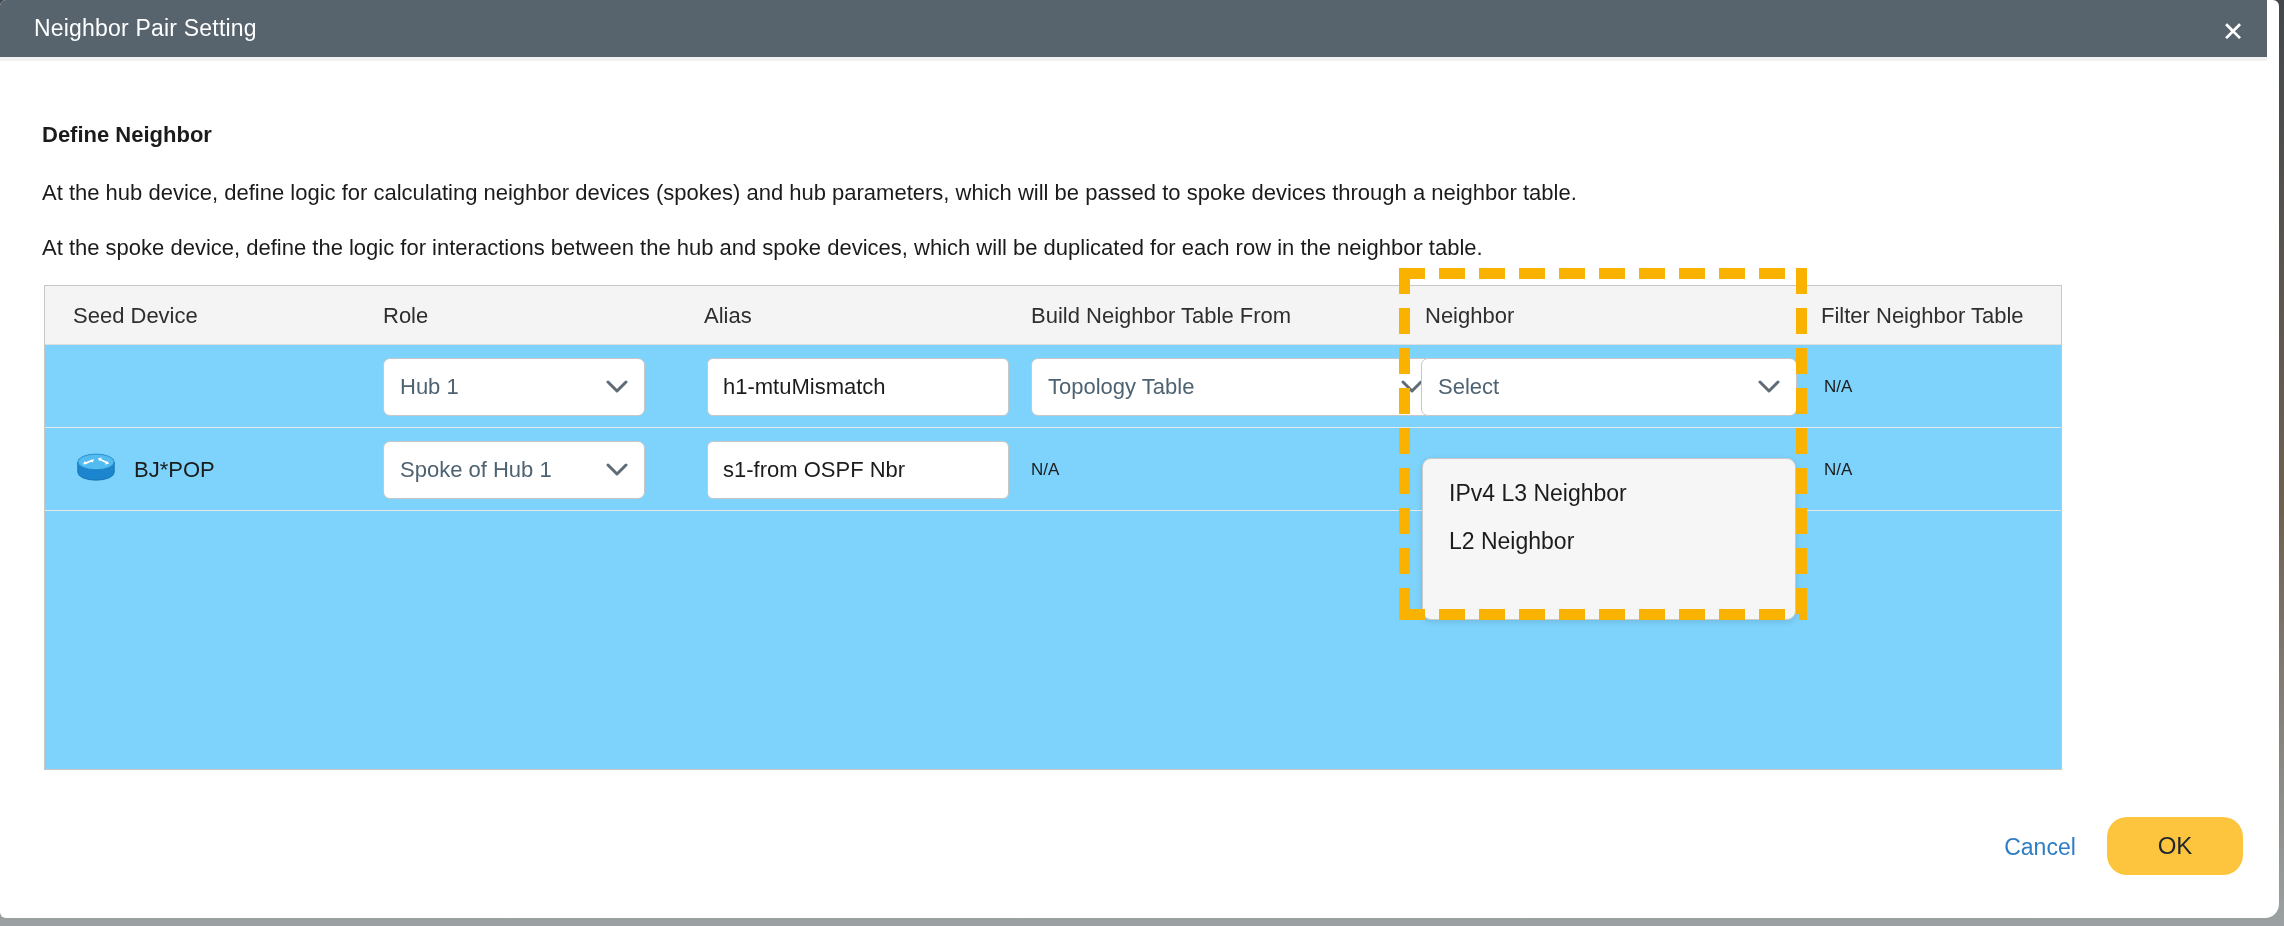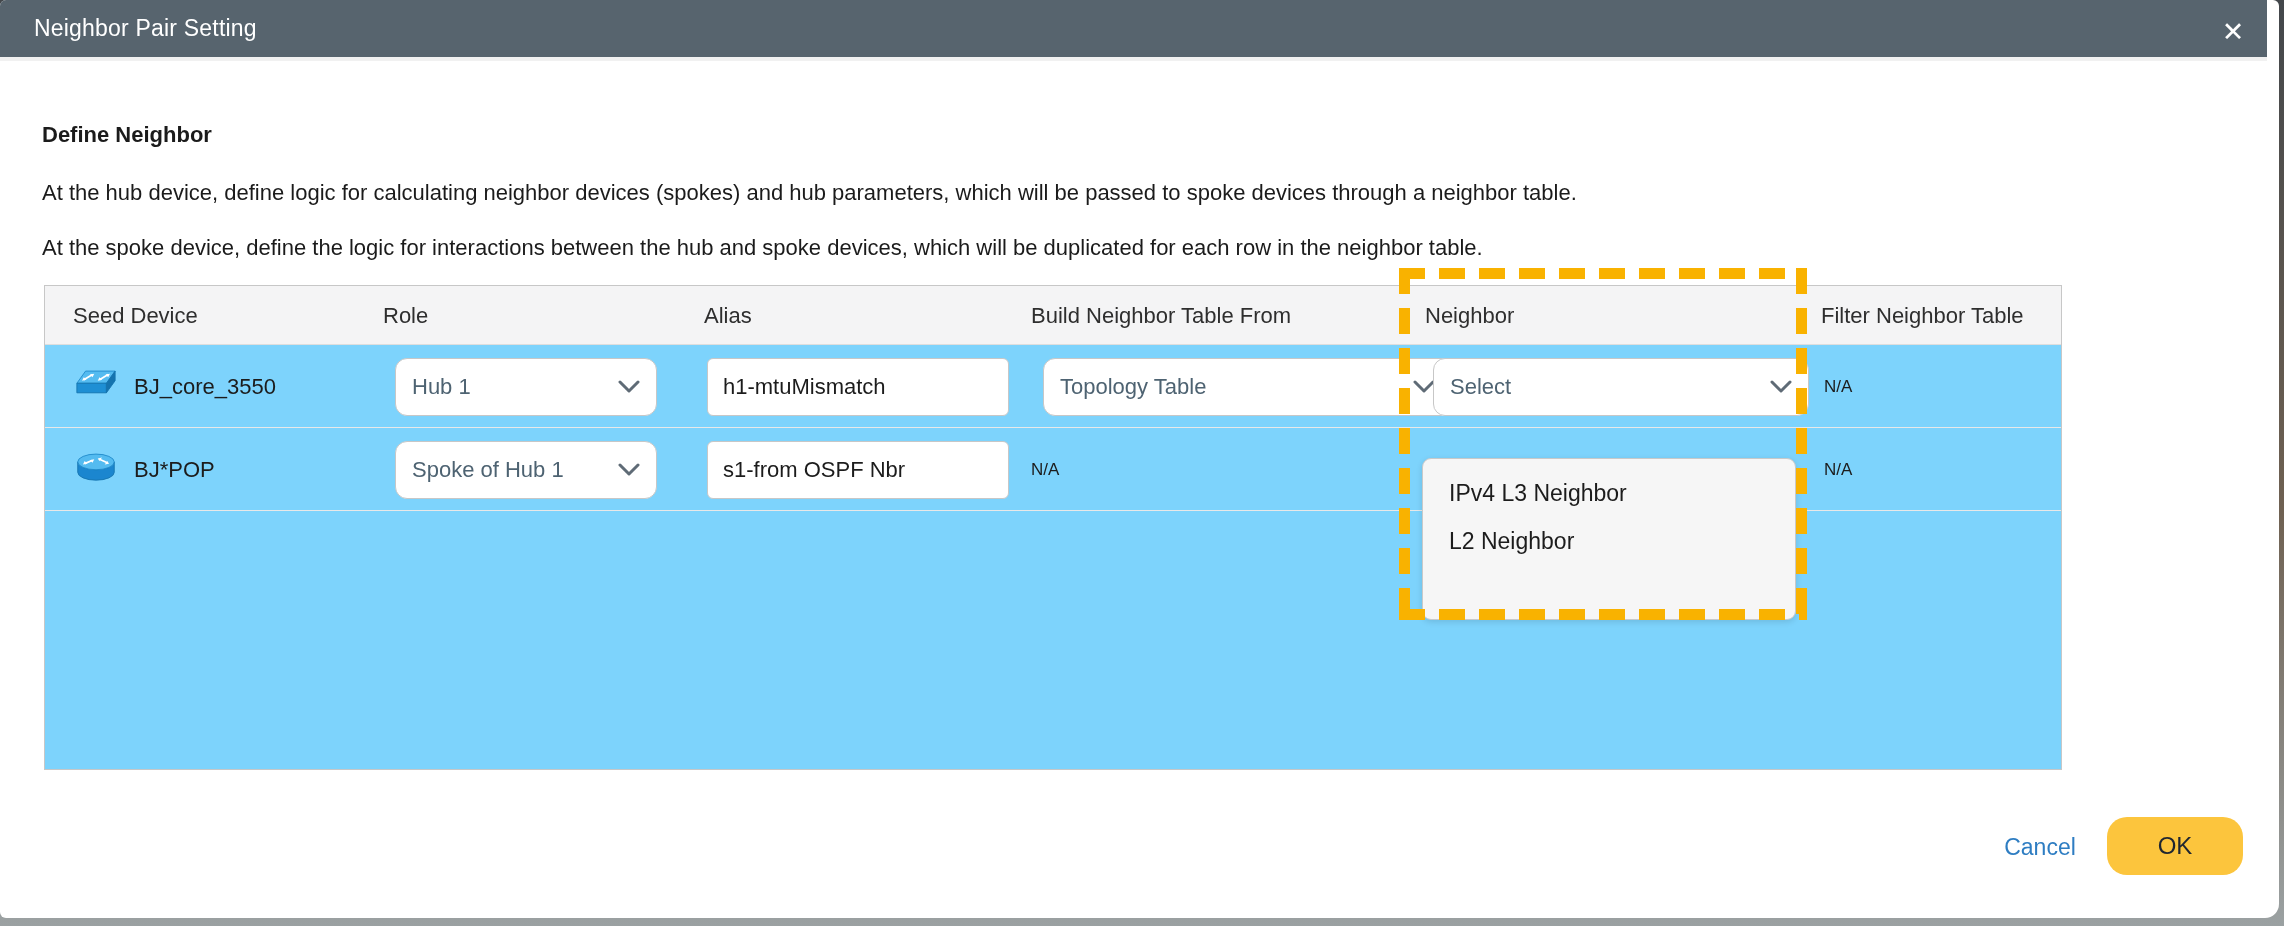--- a/index.html
+++ b/index.html
@@ -38,22 +38,22 @@
   }
   .col-label { position:absolute; top:0; height:59px; display:flex; align-items:center; font-size:22px; color:#2e2e2e; }
   .trow { position:absolute; left:0; right:0; height:83px; border-bottom:1px solid #e8e8e8; }
   .trow.r1 { top:59px; } .trow.r2 { top:142px; }
   .cellflex { position:absolute; top:0; height:83px; display:flex; align-items:center; }
   .device-name { font-size:22px; color:#1c1c1c; margin-left:18px; }
   .na { font-size:17px; color:#1c1c1c; }
 
   .ctl {
     position:absolute; top:13px; height:58px; background:#fff;
-    border:1px solid #c7c7c7; border-radius:12px;
-    display:flex; align-items:center; padding:0 16px; cursor:pointer;margin-left:12px;
+    border:1px solid #c7c7c7; border-radius:7px;
+    display:flex; align-items:center; padding:0 16px; cursor:pointer;
   }
   .ctl .val { font-size:22px; color:#4e6372; flex:1 1 auto; white-space:nowrap; overflow:hidden; }
   .ctl .chev { flex:0 0 auto; margin-left:8px; display:flex; }
   input.ctl-input {
     position:absolute; top:13px; height:58px; background:#fff;
     border:1px solid #c7c7c7; border-radius:6px; padding:0 15px;
     font-family:"Liberation Sans", sans-serif; font-size:22px; color:#1c1c1c;
   }
 
   .dd-panel {
@@ -99,35 +99,20 @@
     <div class="thead">
       <div class="col-label" style="left:28px">Seed Device</div>
       <div class="col-label" style="left:338px">Role</div>
       <div class="col-label" style="left:659px">Alias</div>
       <div class="col-label" style="left:986px">Build Neighbor Table From</div>
       <div class="col-label" style="left:1380px">Neighbor</div>
       <div class="col-label" style="left:1776px">Filter Neighbor Table</div>
     </div>
 
     <div class="trow r1">
-      <div class="cellflex" style="left:31px">
-        <span>
-          <svg width="40" height="34" viewBox="0 0 46 38">
-            <polygon points="11,3 45,3 35,17 1,17" fill="#54bbf0" stroke="#1e88c9" stroke-width="1"></polygon>
-            <polygon points="1,17 35,17 35,28 1,28" fill="#1e8fd4" stroke="#1573ae" stroke-width="1"></polygon>
-            <polygon points="35,17 45,3 45,14 35,28" fill="#1573ae" stroke="#1573ae" stroke-width="1"></polygon>
-            <path d="M9 13 L19 7 M27 13 L37 7" stroke="#ffffff" stroke-width="2" fill="none"></path>
-            <polygon points="7,14 12,13 9,10" fill="#fff"></polygon>
-              <polygon points="21,6 16,7 19,10" fill="#fff"></polygon>
-            <polygon points="25,14 30,13 27,10" fill="#fff"></polygon>
-              <polygon points="39,6 34,7 37,10" fill="#fff"></polygon>
-          </svg>
-        </span>
-        <span class="device-name">BJ_core_3550</span>
-      </div>
       <div class="ctl" style="left:338px; width:262px">
         <span class="val">Hub 1</span>
         <span class="chev">
           <svg width="22" height="14" viewBox="0 0 22 14">
               <path d="M2 2 L11 11 L20 2" stroke="#5f6b76" stroke-width="3" fill="none" stroke-linecap="round" stroke-linejoin="round"></path>
             </svg>
         </span>
       </div>
       <input class="ctl-input" style="left: 662px; width: 302px;" value="h1-mtuMismatch">
       <div class="ctl" style="left:986px; width:409px">

